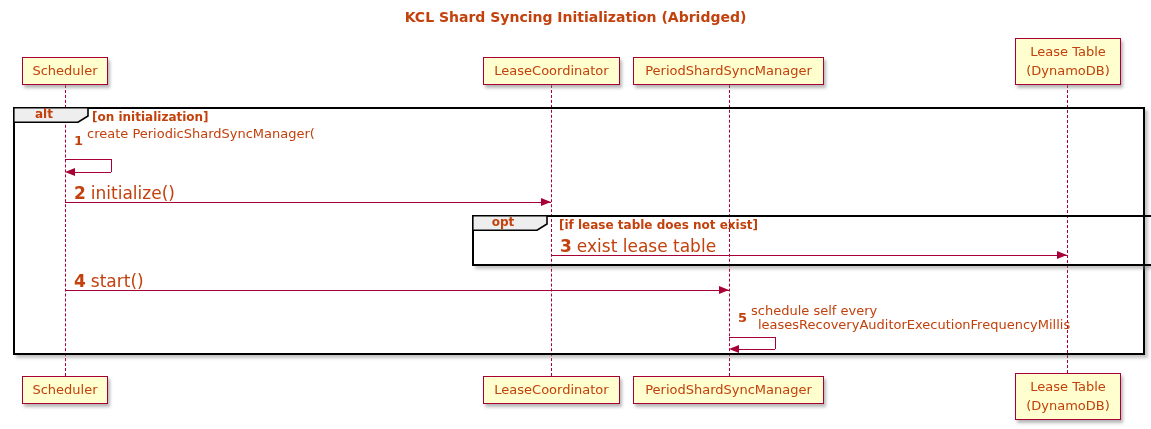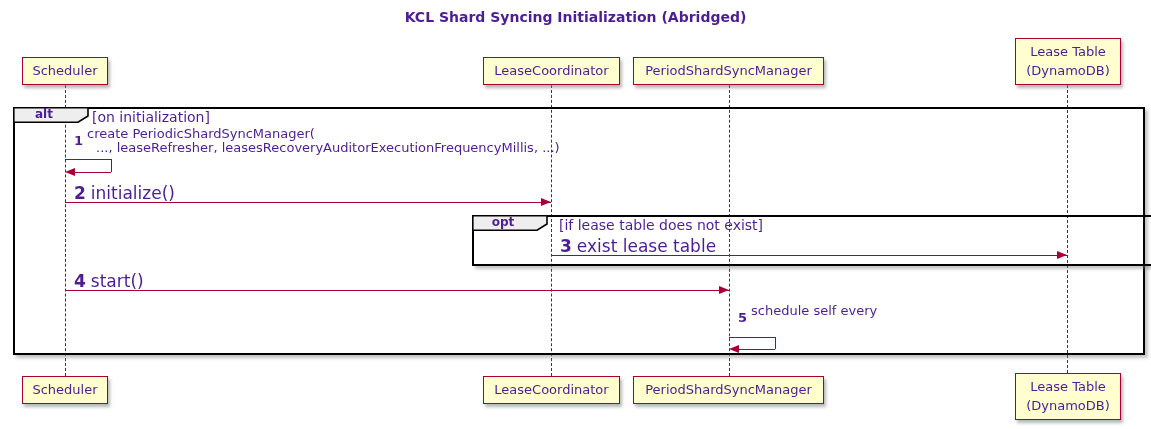--- a/index.html
+++ b/index.html
@@ -1,18 +1,18 @@
 <!DOCTYPE html>
 <html><head>
 <meta charset="utf-8">
 <style>
   html,body { margin:0; padding:0; background:#ffffff; }
   #diagram {
     position:relative; width:1151px; height:429px; background:#ffffff;
-    font-family:"DejaVu Sans","Liberation Sans",sans-serif; color:#4c1d95;
+    font-family:"DejaVu Sans","Liberation Sans",sans-serif; color:#c2410c;
     overflow:hidden;
   }
   .title {
     position:absolute; left:0; top:9px; width:100%; text-align:center;
     font-size:14px; font-weight:bold;
   }
   .lifeline {
     position:absolute; width:0; border-left:1px dashed #A80036;
   }
   .participant {
@@ -26,21 +26,21 @@
     position:absolute; border:2px solid #000;
     box-shadow:3px 3px 3px rgba(125,125,125,0.45);
     background:transparent;
   }
   .frame-tag-wrap { position:absolute; left:-2px; top:-2px; }
   .frame-keyword {
     position:absolute; left:0; top:0; width:62px; text-align:center;
     font-weight:bold; font-size:12px; line-height:15px;
   }
   .frame-cond {
-    position:absolute; top:0; font-weight:normal; font-size:14px; line-height:16px;
+    position:absolute; top:0; font-weight:bold; font-size:12px; line-height:16px;
     white-space:nowrap;
   }
   .msg-line { position:absolute; height:0; border-top:1px solid #A80036; }
   .msg-vline { position:absolute; width:0; border-left:1px solid #A80036; }
   .ah-right {
     position:absolute; width:0; height:0;
     border-top:4px solid transparent; border-bottom:4px solid transparent;
     border-left:10px solid #A80036;
   }
   .ah-left {
@@ -80,21 +80,20 @@
       <svg width="76" height="16" viewBox="0 0 76 16">
         <path d="M0.8,0.8 L75,0.8 L75,9 L65,15.2 L0.8,15.2 Z" fill="#EEEEEE" stroke="#000000" stroke-width="1.6"></path>
       </svg>
       <span class="frame-keyword">opt</span>
     </div>
     <div class="frame-cond" style="left:85px;">[if lease table does not exist]</div>
   </div>
 
   <div class="msg-num" style="left:74px;top:134px;">1</div>
   <div class="msg-text" style="left:87px;top:127px;text-align:right;">create PeriodicShardSyncManager(</div>
-  <div class="msg-text" style="left:96px;top:141px;">..., leaseRefresher, leasesRecoveryAuditorExecutionFrequencyMillis, ...)</div>
   <div class="msg-line" style="left:65px;top:159px;width:46px;"></div>
   <div class="msg-vline" style="left:111px;top:159px;height:13px;"></div>
   <div class="msg-line" style="left:75px;top:172px;width:36px;"></div>
   <div class="ah-left" style="left:65px;top:168px;"></div>
 
   <div class="msg-label" style="left:74px;top:186px;">
     <span class="n">2</span><span>initialize()</span>
   </div>
   <div class="msg-line" style="left:65px;top:202px;width:486px;"></div>
   <div class="ah-right" style="left:541px;top:198px;"></div>
@@ -106,20 +105,21 @@
   <div class="ah-right" style="left:1057px;top:251px;"></div>
 
   <div class="msg-label" style="left:74px;top:274px;">
     <span class="n">4</span><span>start()</span>
   </div>
   <div class="msg-line" style="left:65px;top:290px;width:664px;"></div>
   <div class="ah-right" style="left:719px;top:286px;"></div>
 
   <div class="msg-num" style="left:738px;top:311px;">5</div>
   <div class="msg-text" style="left:751px;top:304px;">schedule self every</div>
+  <div class="msg-text" style="left:758px;top:318px;">leasesRecoveryAuditorExecutionFrequencyMillis</div>
   <div class="msg-line" style="left:729px;top:337px;width:46px;"></div>
   <div class="msg-vline" style="left:775px;top:337px;height:12px;"></div>
   <div class="msg-line" style="left:739px;top:349px;width:36px;"></div>
   <div class="ah-left" style="left:729px;top:345px;"></div>
 
   <div class="participant" style="left:22px;top:57px;width:86px;height:28px;">
     <span>Scheduler</span>
   </div>
   <div class="participant" style="left:483px;top:57px;width:137px;height:28px;">
     <span>LeaseCoordinator</span>

